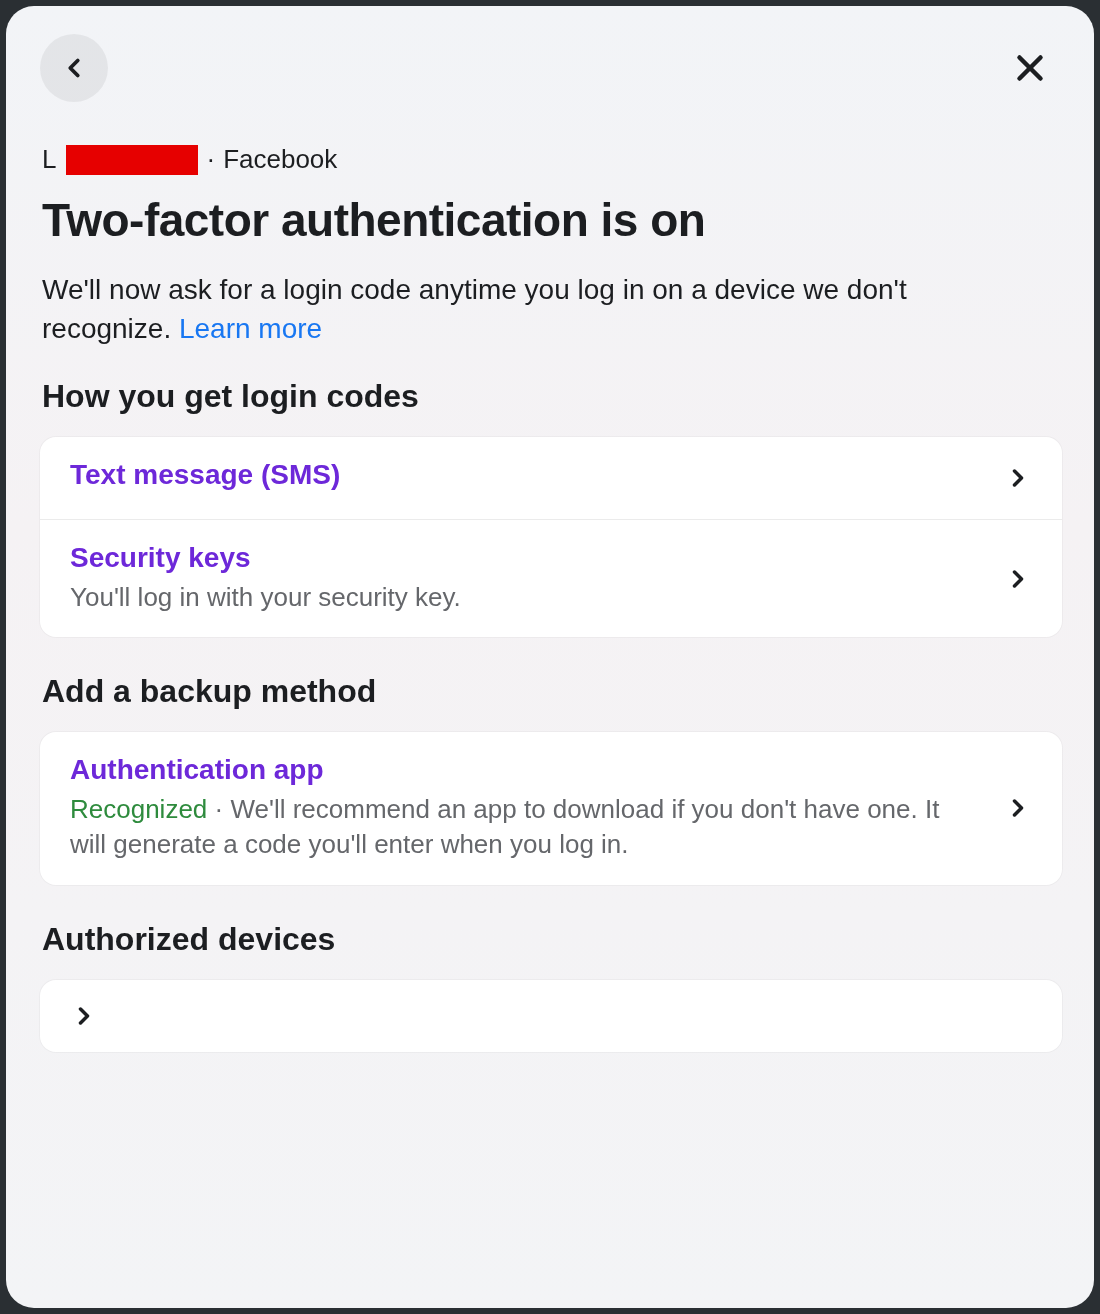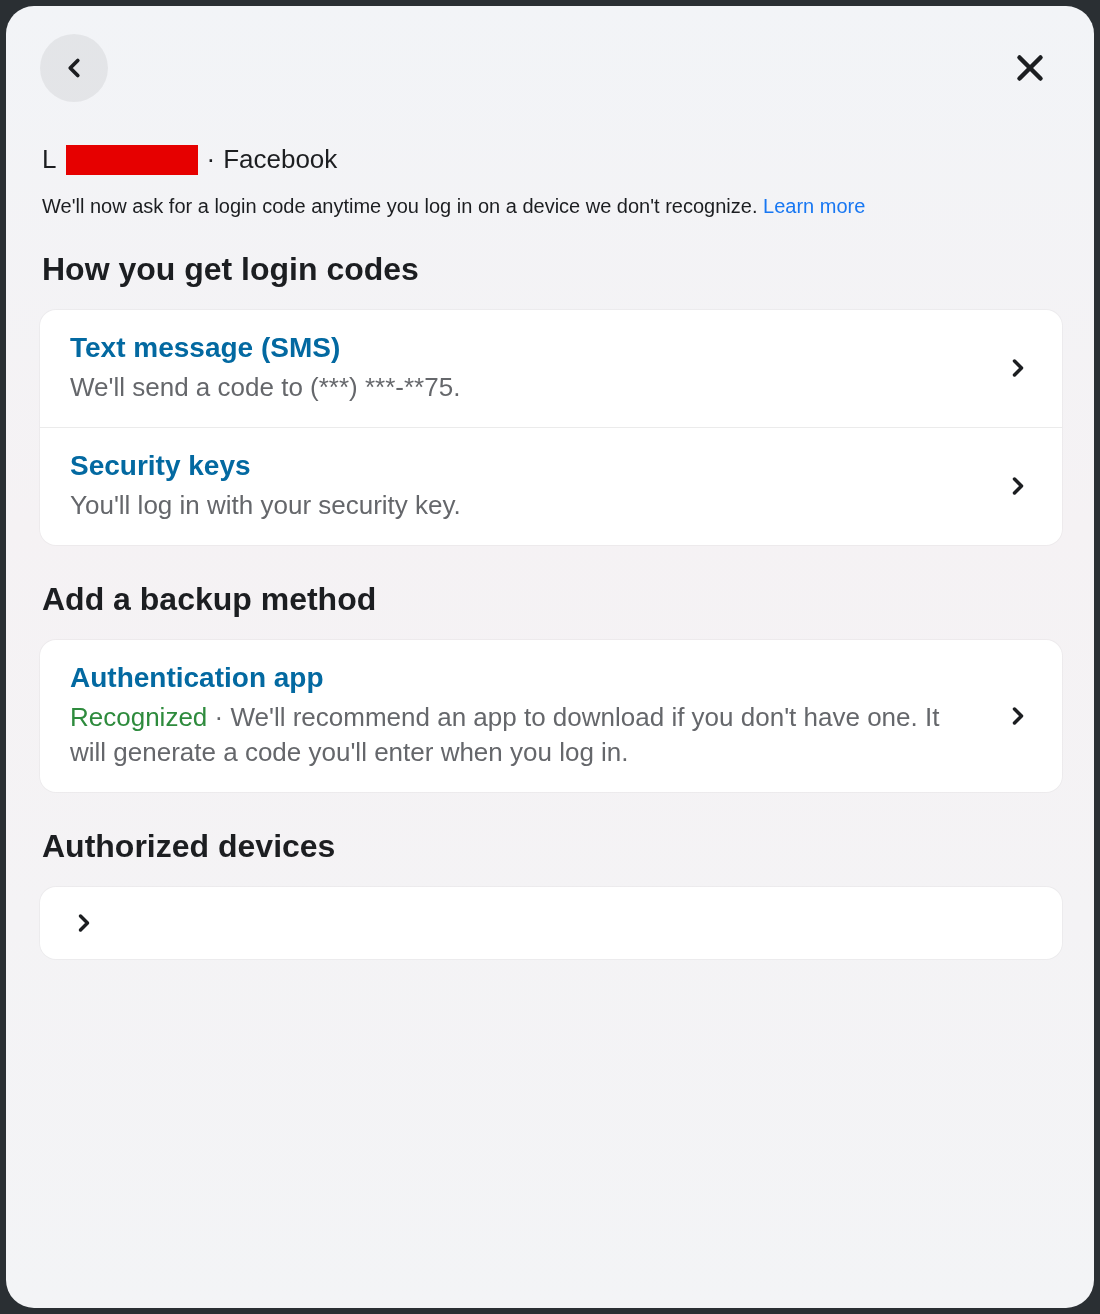--- a/index.html
+++ b/index.html
@@ -78,21 +78,21 @@
     }
     .page-title {
       font-size: 46px;
       font-weight: 800;
       color: #1c1e21;
       letter-spacing: -0.5px;
       margin-bottom: 24px;
       margin-left: 2px;
     }
     .description {
-      font-size: 20px;
+      font-size: 28px;
       color: #1c1e21;
       line-height: 1.38;
       margin-bottom: 30px;
       margin-left: 2px;
       max-width: 920px;
     }
     .description .link {
       color: #1877f2;
       cursor: pointer;
     }
@@ -122,21 +122,21 @@
       border-bottom: none;
       gap: 37px;
     }
     .card-text {
       flex: 1;
       padding-right: 20px;
     }
     .card-title {
       font-size: 28px;
       font-weight: 600;
-      color: #0369a1;
+      color: #6d28d9;
       margin-bottom: 6px;
     }
     .card-sub {
       font-size: 26px;
       color: #65676b;
       line-height: 1.35;
     }
     .card-sub .recommended {
       color: #2e8b3d;
     }
@@ -168,32 +168,32 @@
     </div>
   </div>
 
   <div class="breadcrumb">
     <span class="first-letter">L</span>
       <span class="redact"></span>
     <span class="dot">·</span>
     <span>Facebook</span>
   </div>
 
+  <h1 class="page-title">Two-factor authentication is on</h1>
 
   <p class="description">
     <span>We'll now ask for a login code anytime you log in on a device we don't recognize. </span><span class="link">Learn more</span>
   </p>
 
   <h2 class="section-heading">How you get login codes</h2>
 
   <div class="card-group">
     <div class="card-row">
       <div class="card-text">
         <div class="card-title">Text message (SMS)</div>
-        <div class="card-sub">We'll send a code to (***) ***-**75.</div>
       </div>
       <div class="chevron-wrap">
         <svg width="28" height="28" viewBox="0 0 24 24" fill="none" stroke="#1c1e21" stroke-width="3" stroke-linecap="round" stroke-linejoin="round">
             <polyline points="9 18 15 12 9 6"></polyline>
           </svg>
       </div>
     </div>
     <div class="card-row">
       <div class="card-text">
         <div class="card-title">Security keys</div>

